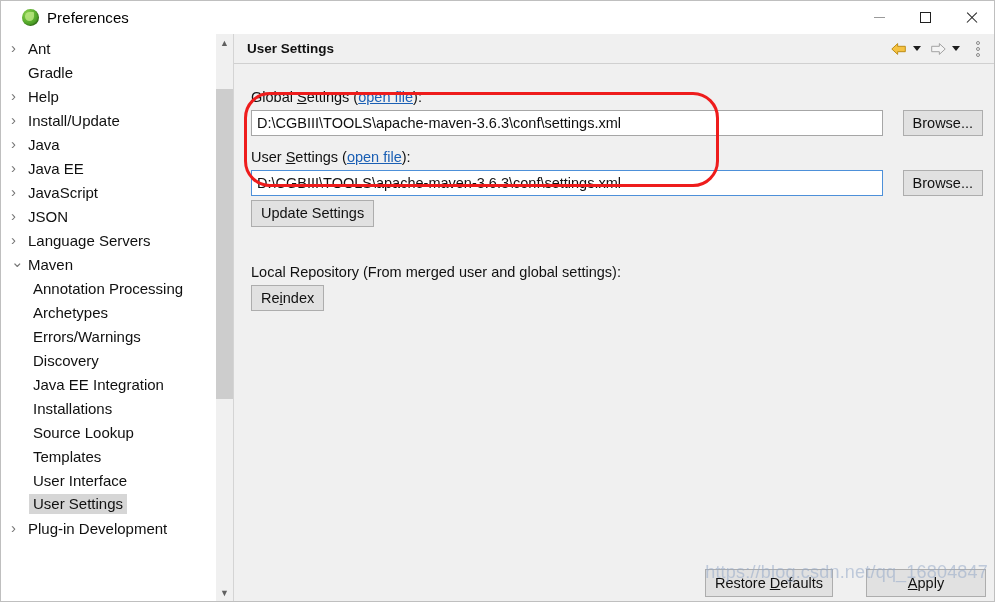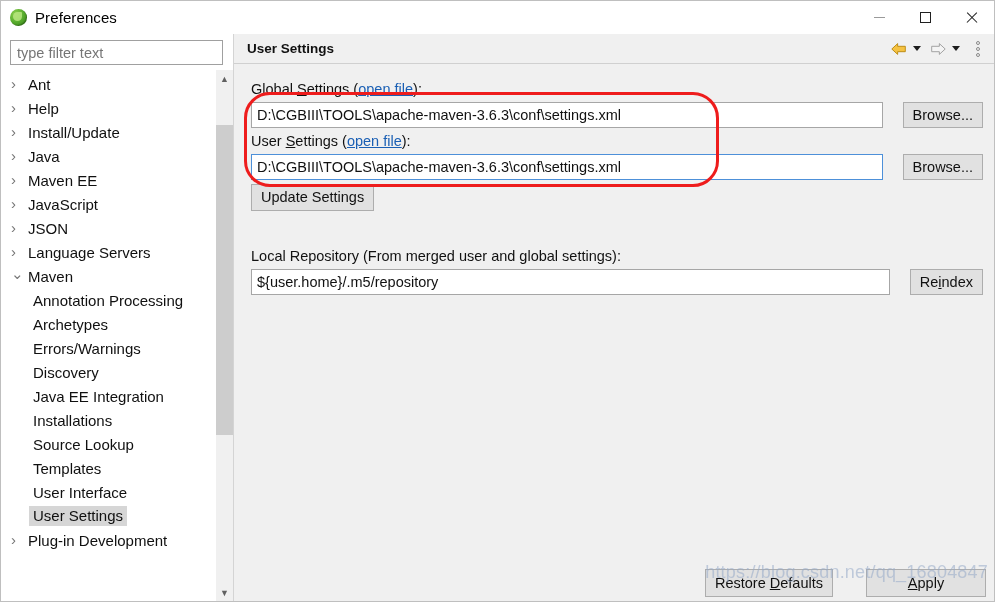--- a/index.html
+++ b/index.html
@@ -33,21 +33,21 @@
     height: 33px;
     min-height: 33px;
     background: #ffffff;
     display: flex;
     align-items: center;
     position: relative;
   }
   .title-left {
     display: flex;
     align-items: center;
-    padding-left: 9px;
+    padding-left: 21px;
     gap: 8px;
   }
   .app-icon {
     width: 17px;
     height: 17px;
     border-radius: 50%;
     background: radial-gradient(circle at 33% 30%, #8fd14f 0%, #5cb030 45%, #2f7d12 100%);
     box-shadow: inset -1px -1px 1px rgba(0,0,0,.25);
     position: relative;
   }
@@ -276,21 +276,21 @@
   .page-body {
     flex: 1;
     padding: 12px 11px 0 17px;
     position: relative;
     min-height: 0;
   }
 
   .field-label {
     font-size: 14.5px;
     color: #111;
-    margin: 4px 0 4px 0;
+    margin: 12px 0 4px 0;
     line-height: 18px;
   }
   .field-label u { text-decoration: underline; }
   .link {
     color: #1a5fb4;
     text-decoration: underline;
   }
 
   .field-row {
     display: flex;
@@ -402,44 +402,45 @@
         </div>
       <div class="win-btn close">
           <span class="glyph-close"></span>
         </div>
     </div>
   </div>
 
   <div class="body-split">
 
     <div class="left-pane">
-      <div class="filter-wrap">
-        <input class="filter-input" type="text" placeholder="type filter text" style="">
-      </div>
       <div class="tree-area">
         <div class="tree" id="tree">
             <div class="tree-row">
               <span class="twisty" style="font-size: 15px;">›</span>
               <span class="lbl">Ant</span>
             </div>
             <div class="tree-row">
+              <span class="twisty"></span>
+              <span class="lbl">Gradle</span>
+            </div>
+            <div class="tree-row">
               <span class="twisty" style="font-size: 15px;">›</span>
               <span class="lbl">Help</span>
             </div>
             <div class="tree-row">
               <span class="twisty" style="font-size: 15px;">›</span>
               <span class="lbl">Install/Update</span>
             </div>
             <div class="tree-row">
               <span class="twisty" style="font-size: 15px;">›</span>
               <span class="lbl">Java</span>
             </div>
             <div class="tree-row">
               <span class="twisty" style="font-size: 15px;">›</span>
-              <span class="lbl">Maven EE</span>
+              <span class="lbl">Java EE</span>
             </div>
             <div class="tree-row">
               <span class="twisty" style="font-size: 15px;">›</span>
               <span class="lbl">JavaScript</span>
             </div>
             <div class="tree-row">
               <span class="twisty" style="font-size: 15px;">›</span>
               <span class="lbl">JSON</span>
             </div>
             <div class="tree-row">
@@ -540,21 +541,20 @@
           <div class="btn">Browse...</div>
         </div>
 
         <div class="update-row">
           <div class="btn update-btn" style="display:inline-block;min-width:0;">Update Settings</div>
         </div>
 
         <div class="local-block">
           <div class="field-label">Local Repository (From merged user and global settings):</div>
           <div class="field-row">
-            <input class="txt" type="text" value="${user.home}/.m5/repository" style="">
             <div class="btn"><span>Re</span><u>i</u><span>ndex</span></div>
           </div>
         </div>
 
       </div>
 
       <div class="footer">
         <div class="watermark">https://blog.csdn.net/qq_16804847</div>
         <div class="btn"><span>Restore </span><u>D</u><span>efaults</span></div>
         <div class="btn apply"><span></span><u>A</u><span>pply</span></div>

